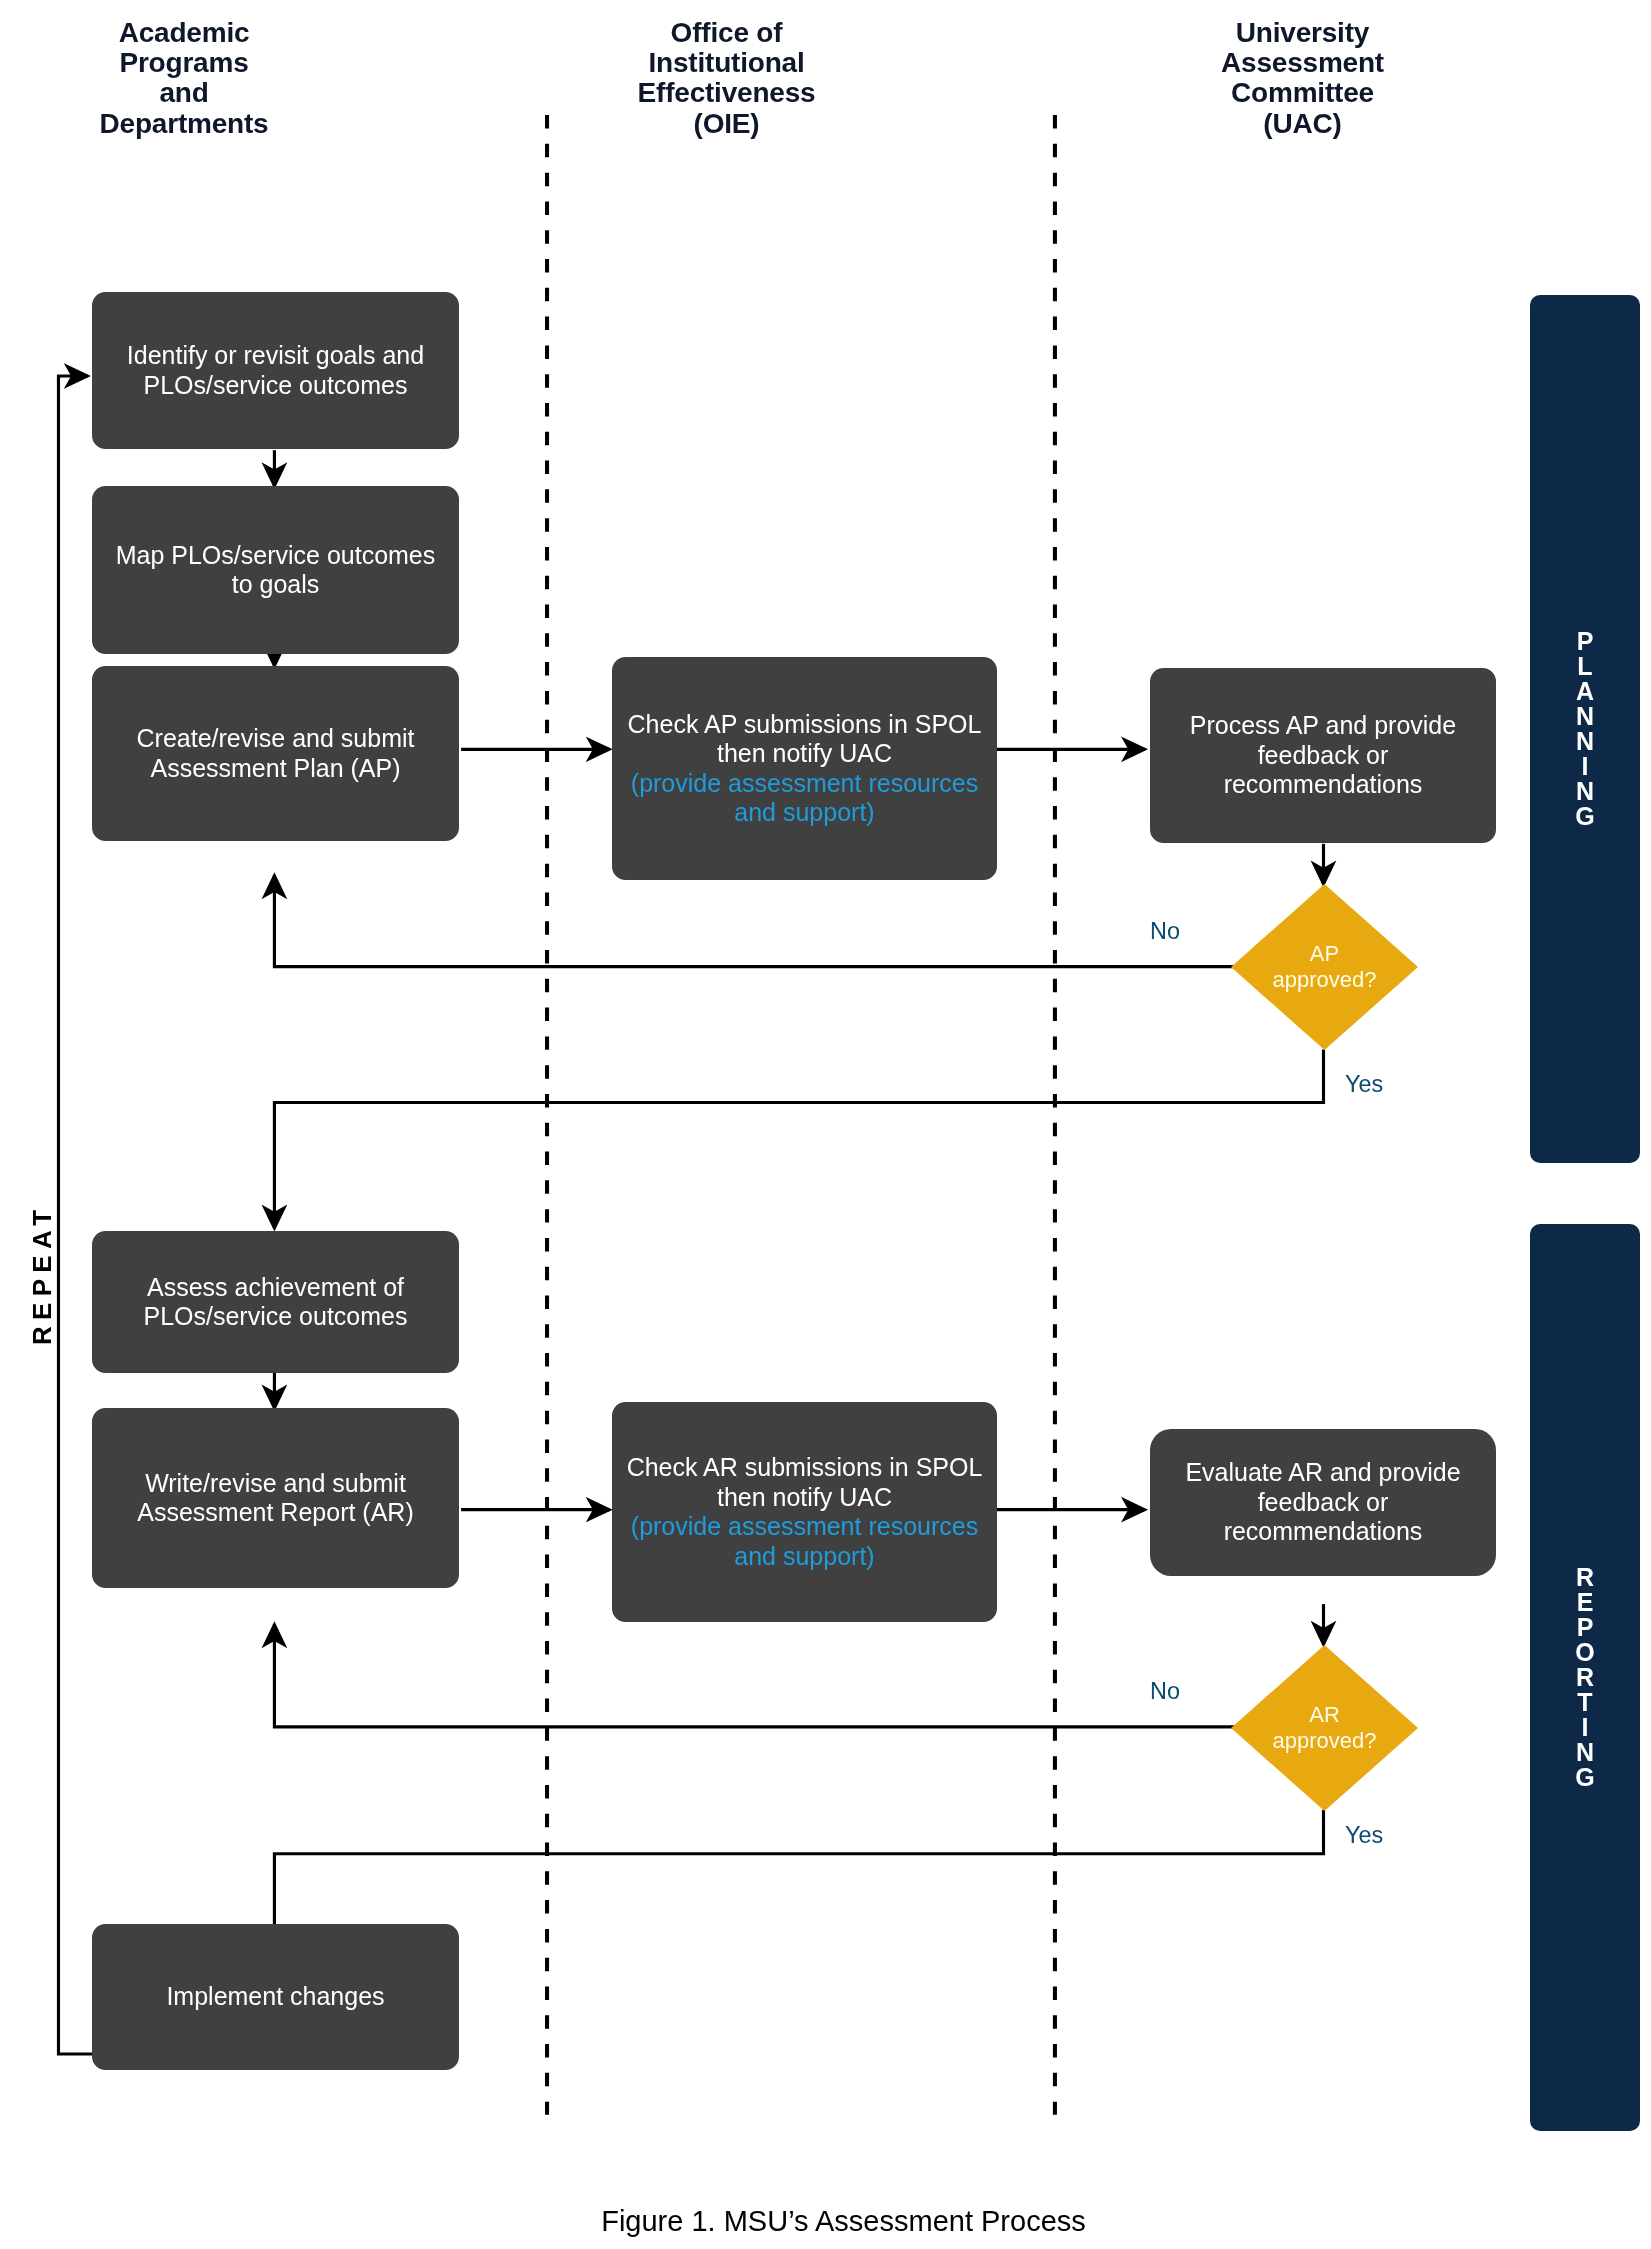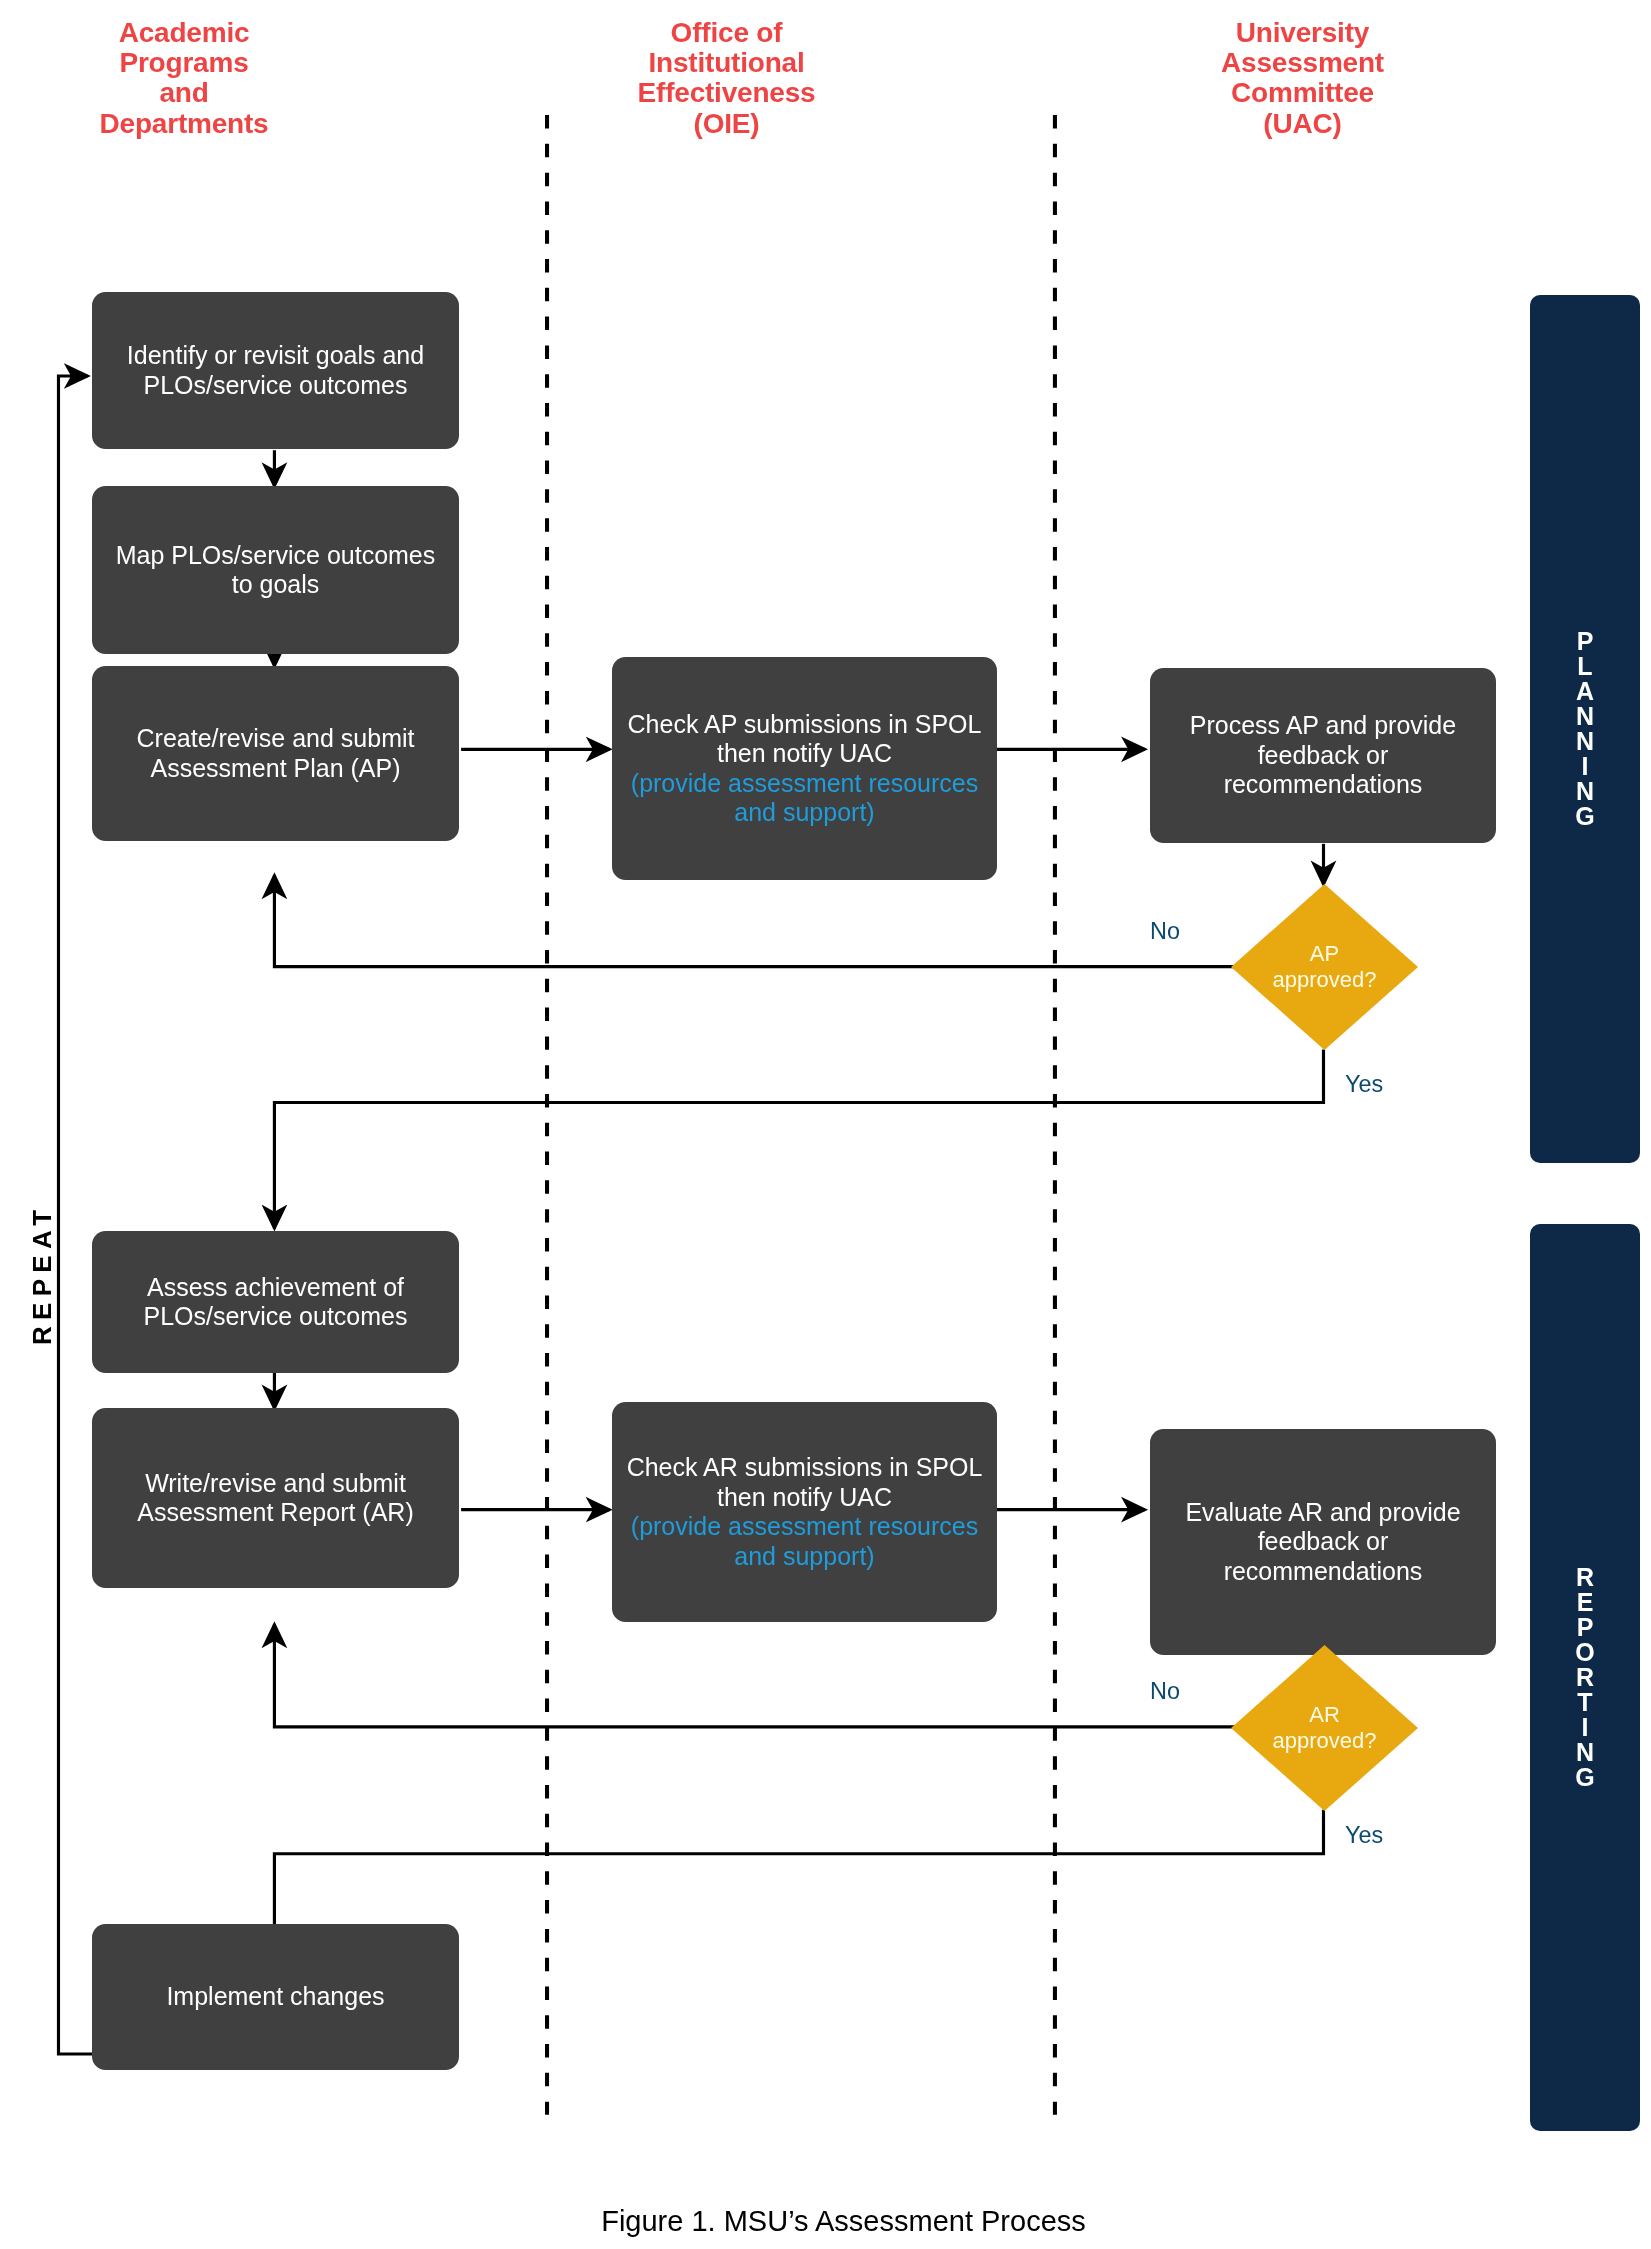--- a/index.html
+++ b/index.html
@@ -6,21 +6,21 @@
   body{
     width:1651px;height:2259px;
     font-family:"Liberation Sans", sans-serif;
     overflow:hidden;
   }
   #stage{position:relative;width:1651px;height:2259px;background:#fff;}
   svg#wires{position:absolute;left:0;top:0;width:1651px;height:2259px;pointer-events:none;}
 
   
   .lane-head{
-    position:absolute;text-align:center;font-weight:bold;color:#ef4444;
+    position:absolute;text-align:center;font-weight:bold;color:#0f172a;
     font-size:28px;line-height:1.08;letter-spacing:-0.2px;
   }
 
   
   .node{
     position:absolute;background:#404040;border-radius:13.5px;
     display:flex;align-items:center;justify-content:center;
     color:#ffffff;text-align:center;font-size:25px;line-height:1.18;
     padding:0 11.7px;box-sizing:border-box;
   }
@@ -163,21 +163,21 @@
 
   <div class="node" style="left:612px;top:1402px;width:385px;height:220px;flex-direction:column;">
     <span>Check AR submissions in SPOL then notify UAC</span>
     <span class="sub">(provide assessment resources and support)</span>
   </div>
 
   <div class="node" style="left:1150px;top:668px;width:346px;height:175px;">
     <span>Process AP and provide feedback or recommendations</span>
   </div>
 
-  <div class="node" style="left:1150px;top:1429px;width:346px;height:226px;">
+  <div class="node" style="left:1150px;top:1429px;width:346px;height:147px;border-radius:21px;">
     <span>Evaluate AR and provide feedback or recommendations</span>
   </div>
 
   <div class="diamond" style="left:1231px;top:884px;width:187px;height:166px;">
     <div class="shape"></div>
     <div class="dtext">
       <div>
         <div>AP</div>
         <div>approved?</div>
       </div>

